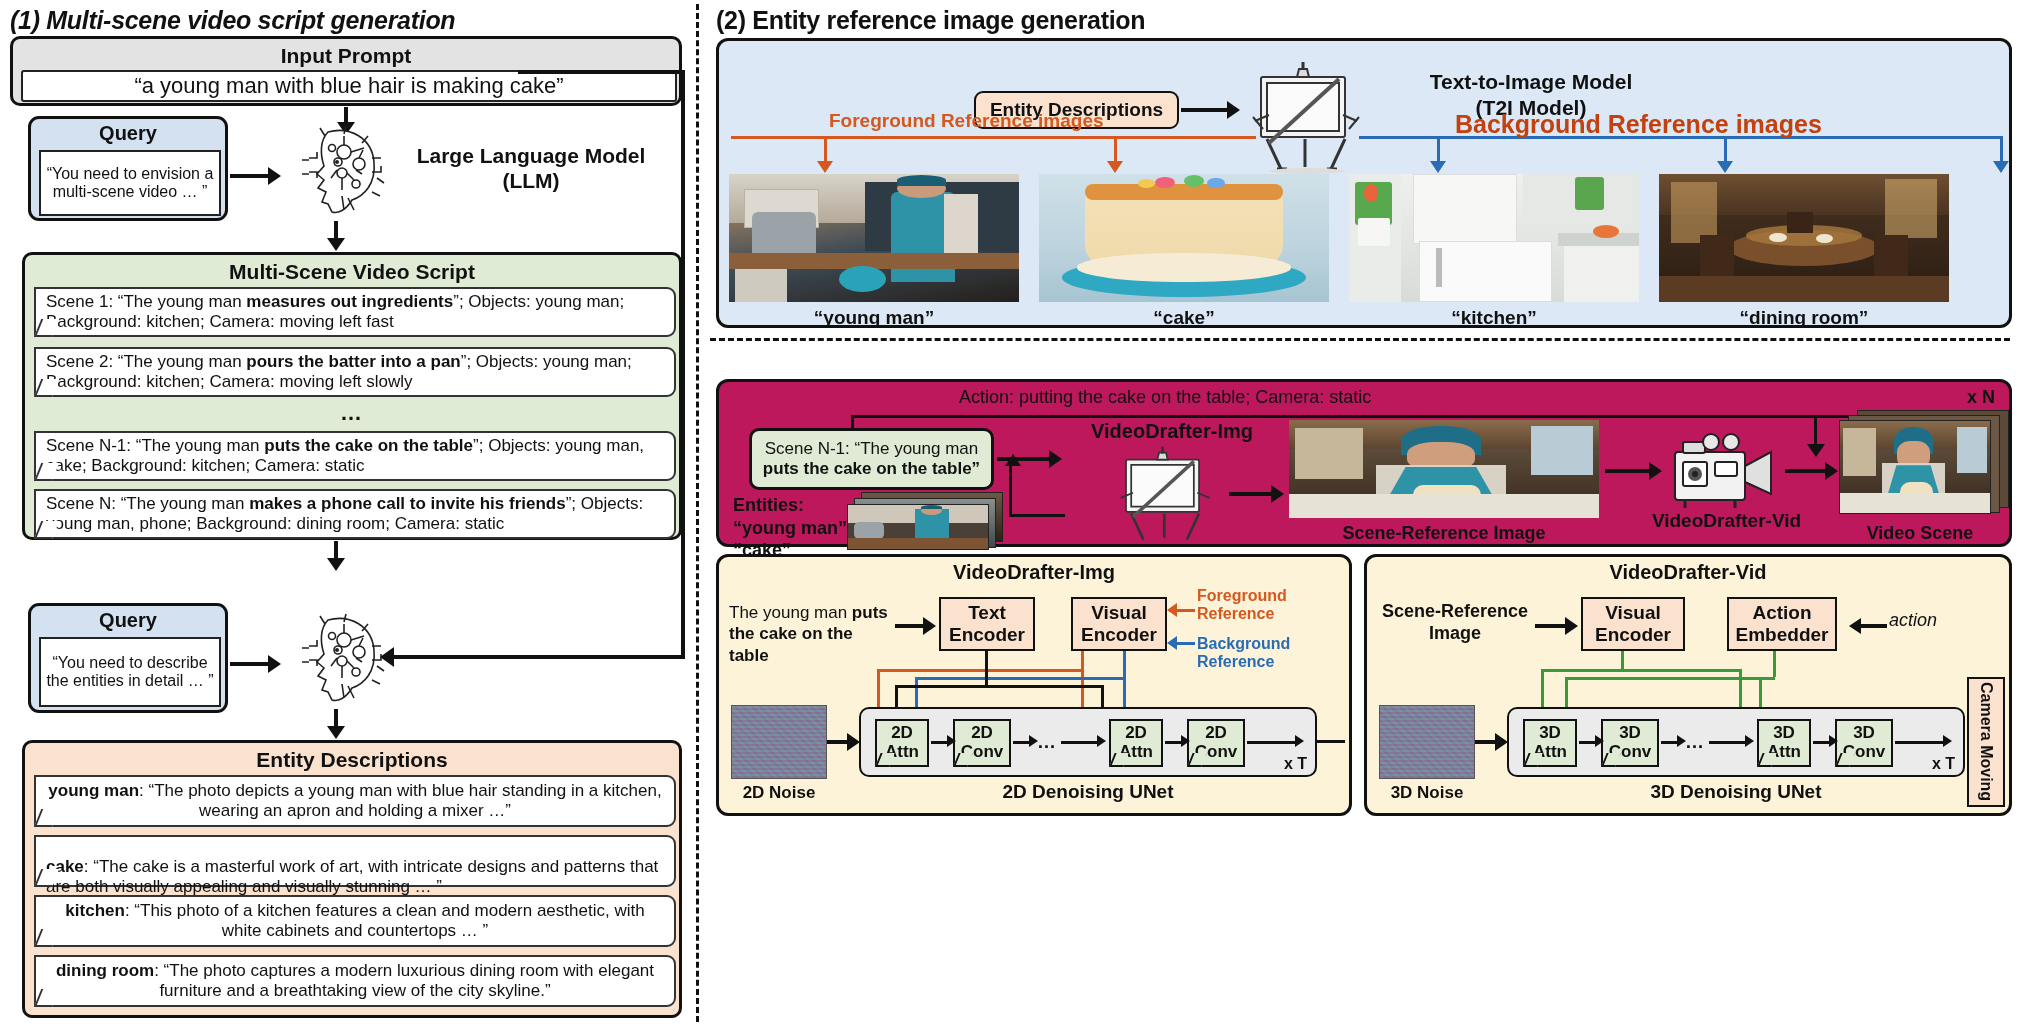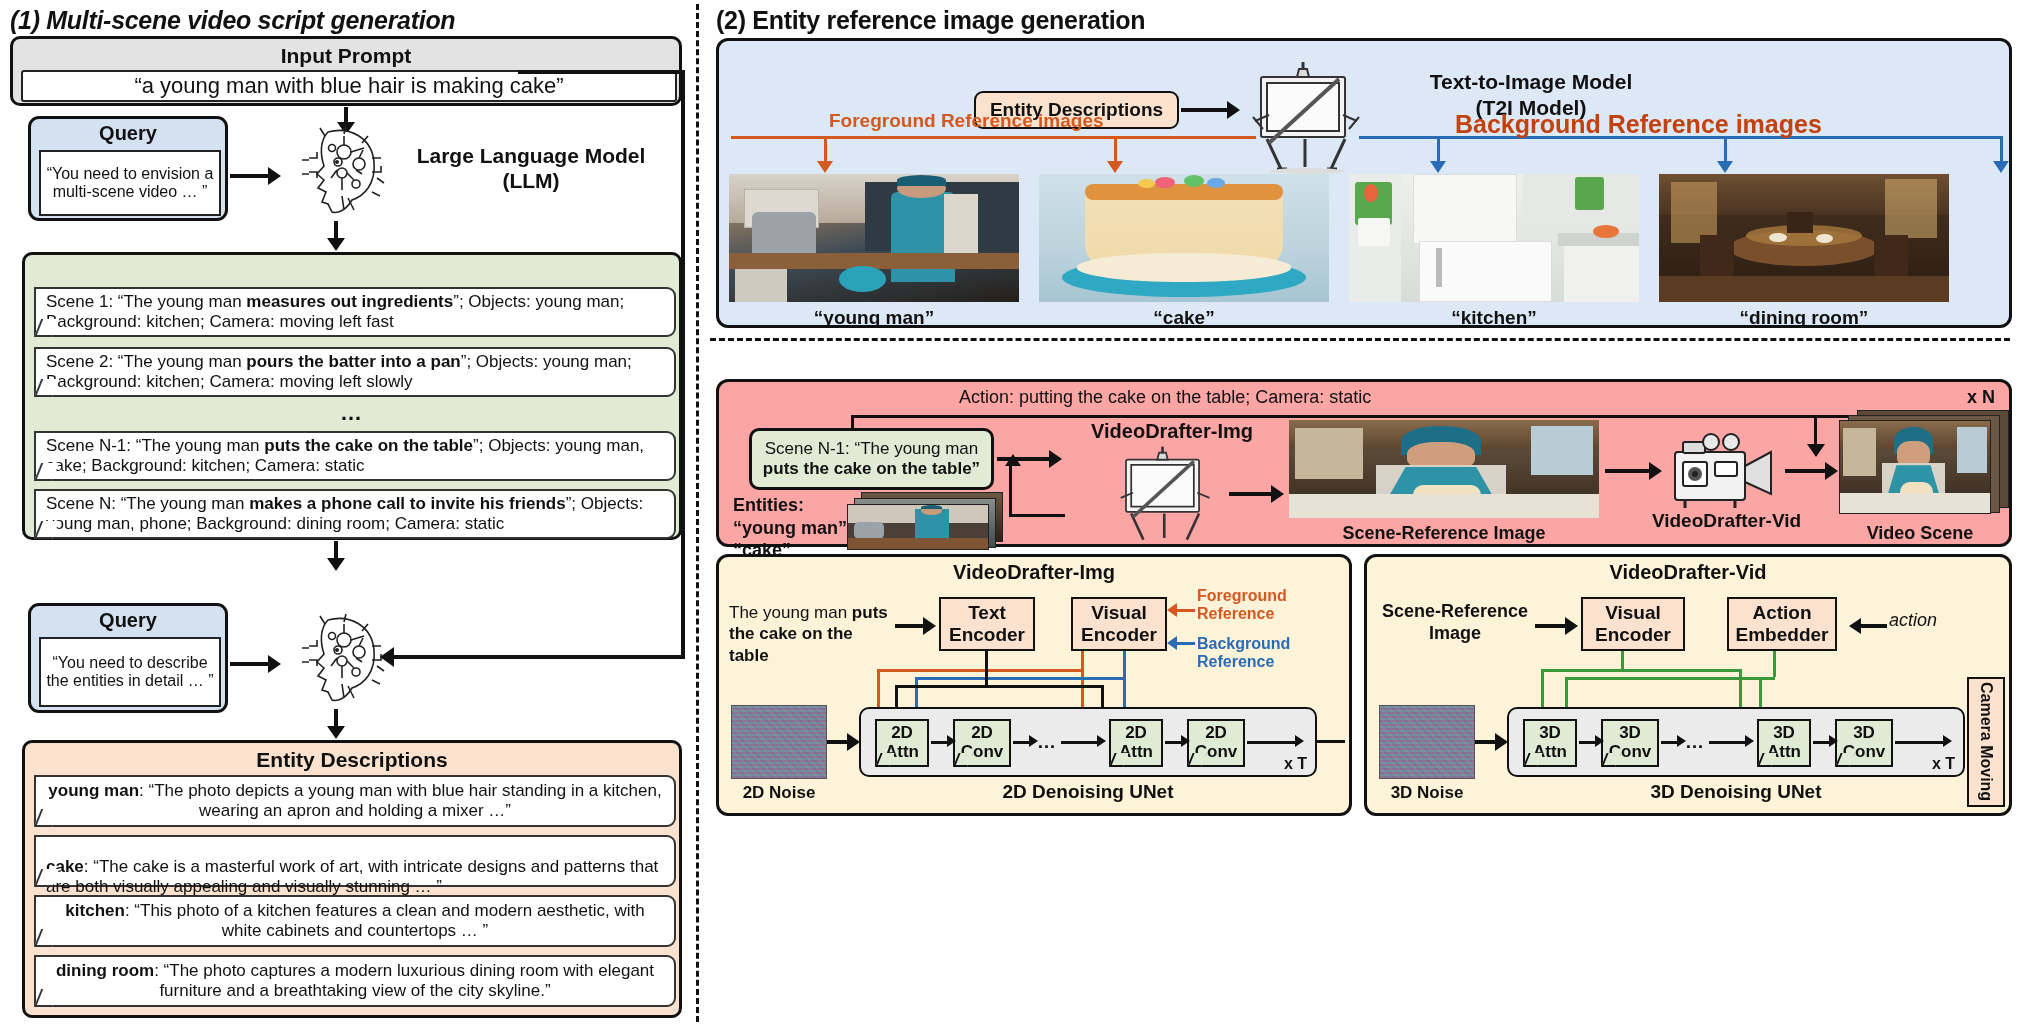--- a/index.html
+++ b/index.html
@@ -141,20 +141,21 @@
     <div>Large Language Model</div>
     <div>(LLM)</div>
   </div>
 
   <div class="arrow-v" style="left:328px;top:215px;height:32px;">
     <div class="shaft" style="top:0;height:18px;"></div>
       <div class="head" style="top:17px;"></div>
   </div>
 
   <div class="panel" style="position:absolute;left:14px;top:246px;width:660px;height:288px;background:#e0ebd5;">
+    <div class="panel-hdr">Multi-Scene Video Script</div>
 
     <div class="inner-box notch" style="position:absolute;left:9px;top:32px;width:642px;height:50px;display:flex;align-items:center;padding:0 10px;">
       <span style="font-size:17px;line-height:1.2;">
         <span>Scene 1: “The young man </span><b>measures out ingredients</b><span>”; Objects: young man; Background: kitchen; Camera: moving left fast</span>
       </span>
     </div>
 
     <div class="inner-box notch" style="position:absolute;left:9px;top:92px;width:642px;height:50px;display:flex;align-items:center;padding:0 10px;">
       <span style="font-size:17px;line-height:1.2;">
         <span>Scene 2: “The young man </span><b>pours the batter into a pan</b><span>”; Objects: young man; Background: kitchen; Camera: moving left slowly</span>
@@ -377,21 +378,21 @@
         <div style="position:absolute;left:38%;top:46%;width:6%;height:7%;background:#efe6d2;border-radius:50%;"></div>
         <div style="position:absolute;left:54%;top:47%;width:6%;height:7%;background:#efe6d2;border-radius:50%;"></div>
       </div>
       <div class="cap">“dining room”</div>
     </div>
   </div>
 
   <div class="hdash" style="left:10px;top:332px;width:1300px;"></div>
 
 
-  <div style="position:absolute;left:16px;top:373px;width:1296px;height:168px;background:#fca5a5;border:3px solid #111;border-radius:12px;">
+  <div style="position:absolute;left:16px;top:373px;width:1296px;height:168px;background:#be185d;border:3px solid #111;border-radius:12px;">
 
     <div style="position:absolute;left:240px;top:5px;font-size:18px;">
       <span>Action: putting the cake on the table; Camera: static</span>
     </div>
     <div style="position:absolute;right:14px;top:5px;font-weight:bold;font-size:18px;">
       <span>x N</span>
     </div>
 
     <div style="position:absolute;left:132px;top:33px;width:1096px;height:3px;background:#111;"></div>
     <div style="position:absolute;left:132px;top:33px;width:3px;height:30px;background:#111;"></div>

